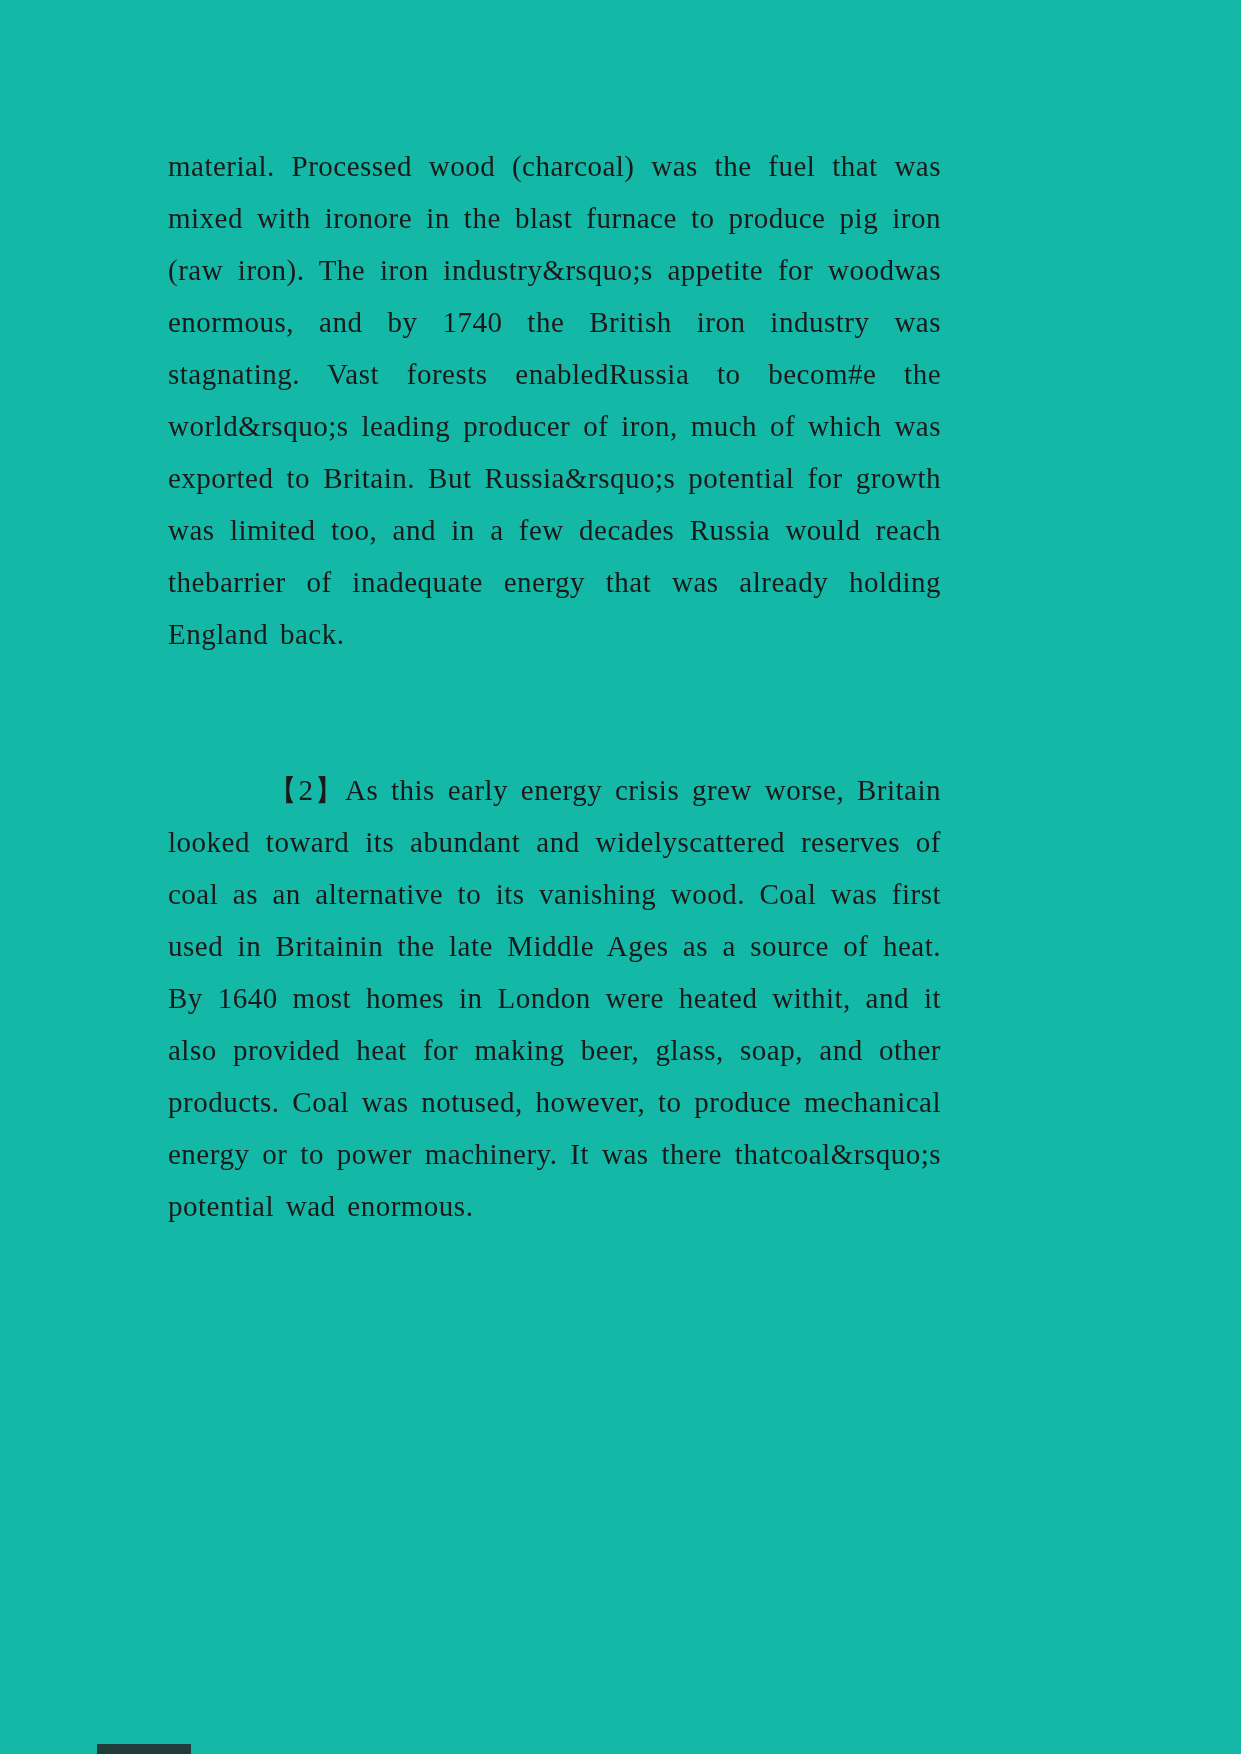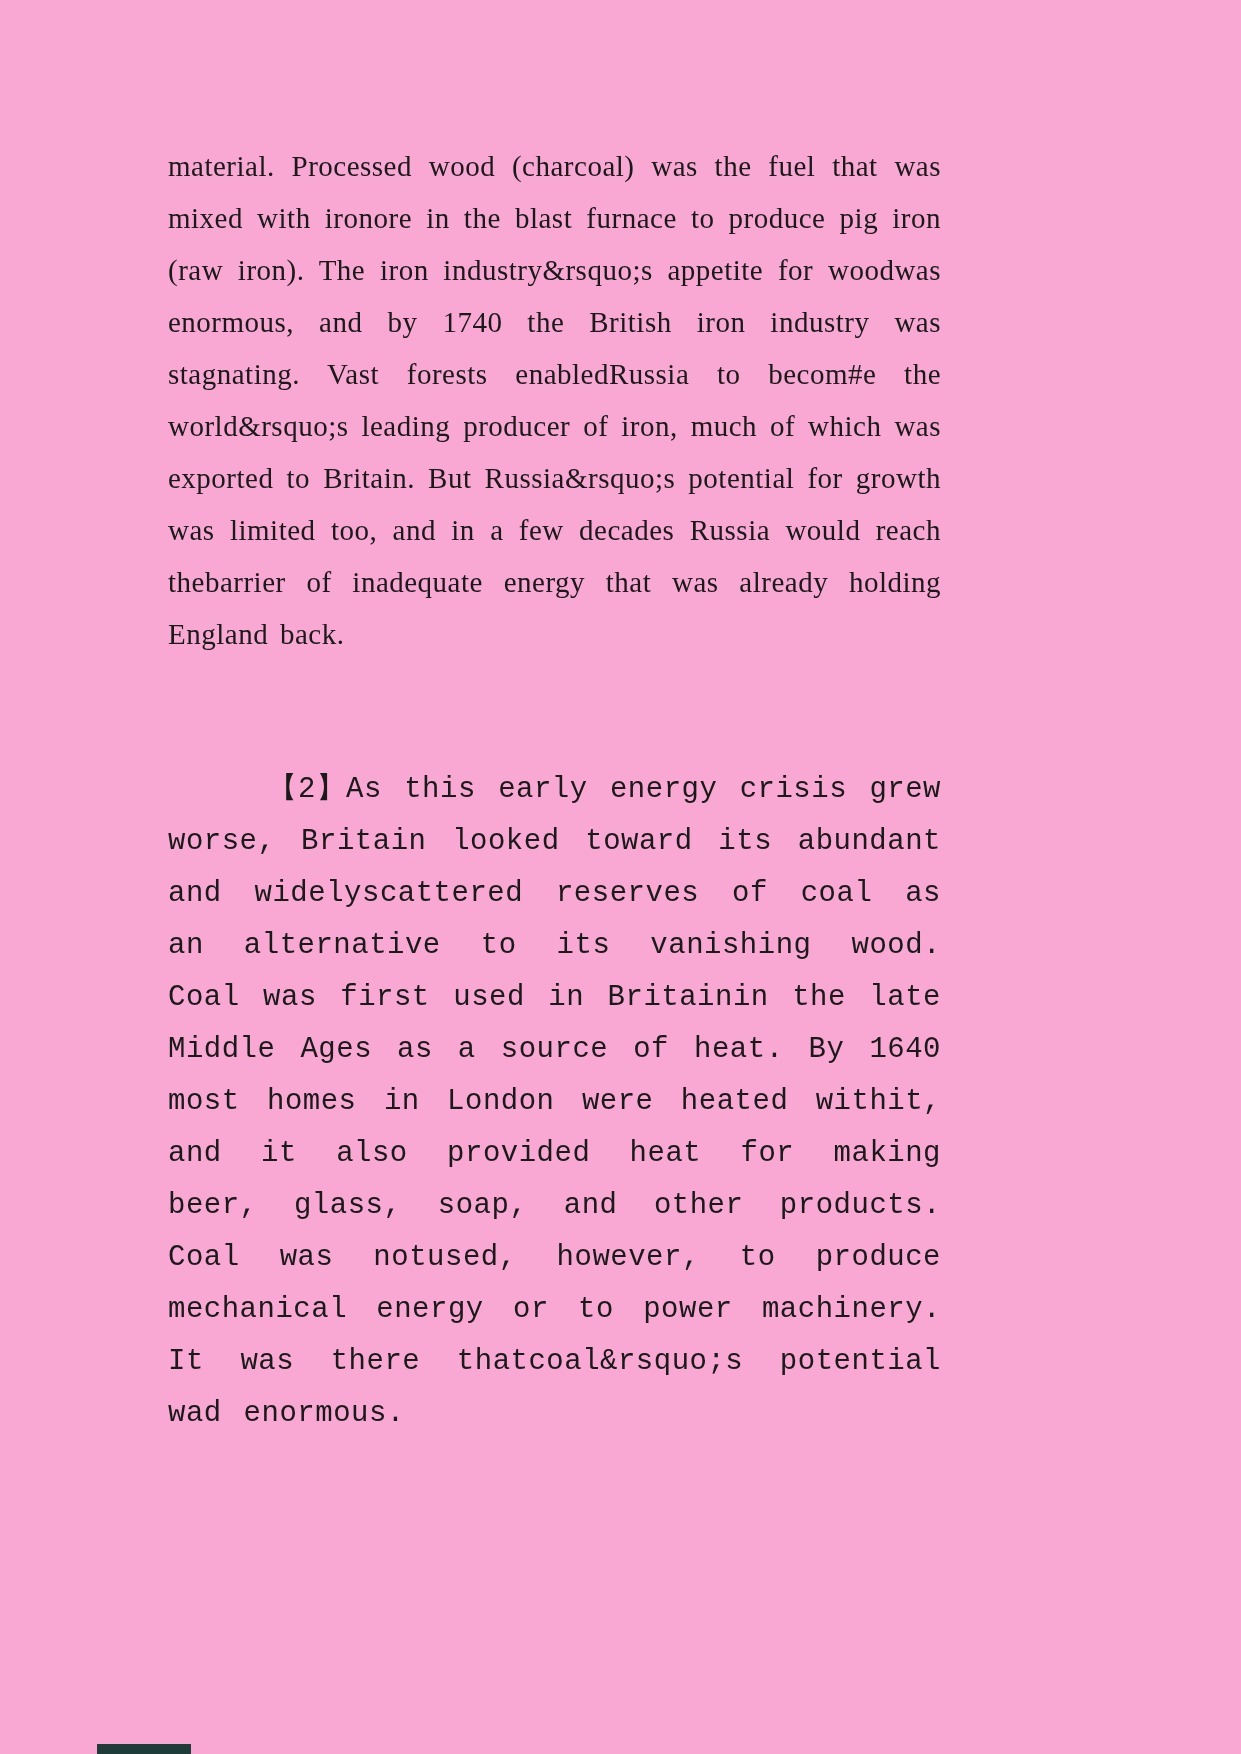--- a/index.html
+++ b/index.html
@@ -6,41 +6,40 @@
   html, body {
     width: 1241px;
     height: 1754px;
     background: #ffffff;
     overflow: hidden;
   }
   .page {
     position: relative;
     width: 1241px;
     height: 1754px;
-    background: #f9a8d4;
+    background: #14b8a6;
     font-family: "Liberation Serif", "DejaVu Serif", serif;
     color: #1a1a1a;
   }
   .doc-body {
     position: absolute;
     top: 140px;
     left: 168px;
     width: 773px;
   }
   .para {
     font-size: 29px;
     line-height: 52px;
     text-align: justify;
     letter-spacing: 0.5px;
     word-spacing: 4px;
     color: #1a1a1a;
   }
   .para + .para {
     margin-top: 104px;
-    font-family: Liberation Mono, monospace;
   }
   .para.indented {
     text-indent: 100px;
   }
   .bottom-partial-bar {
     position: absolute;
     left: 97px;
     bottom: 0;
     width: 94px;
     height: 10px;

